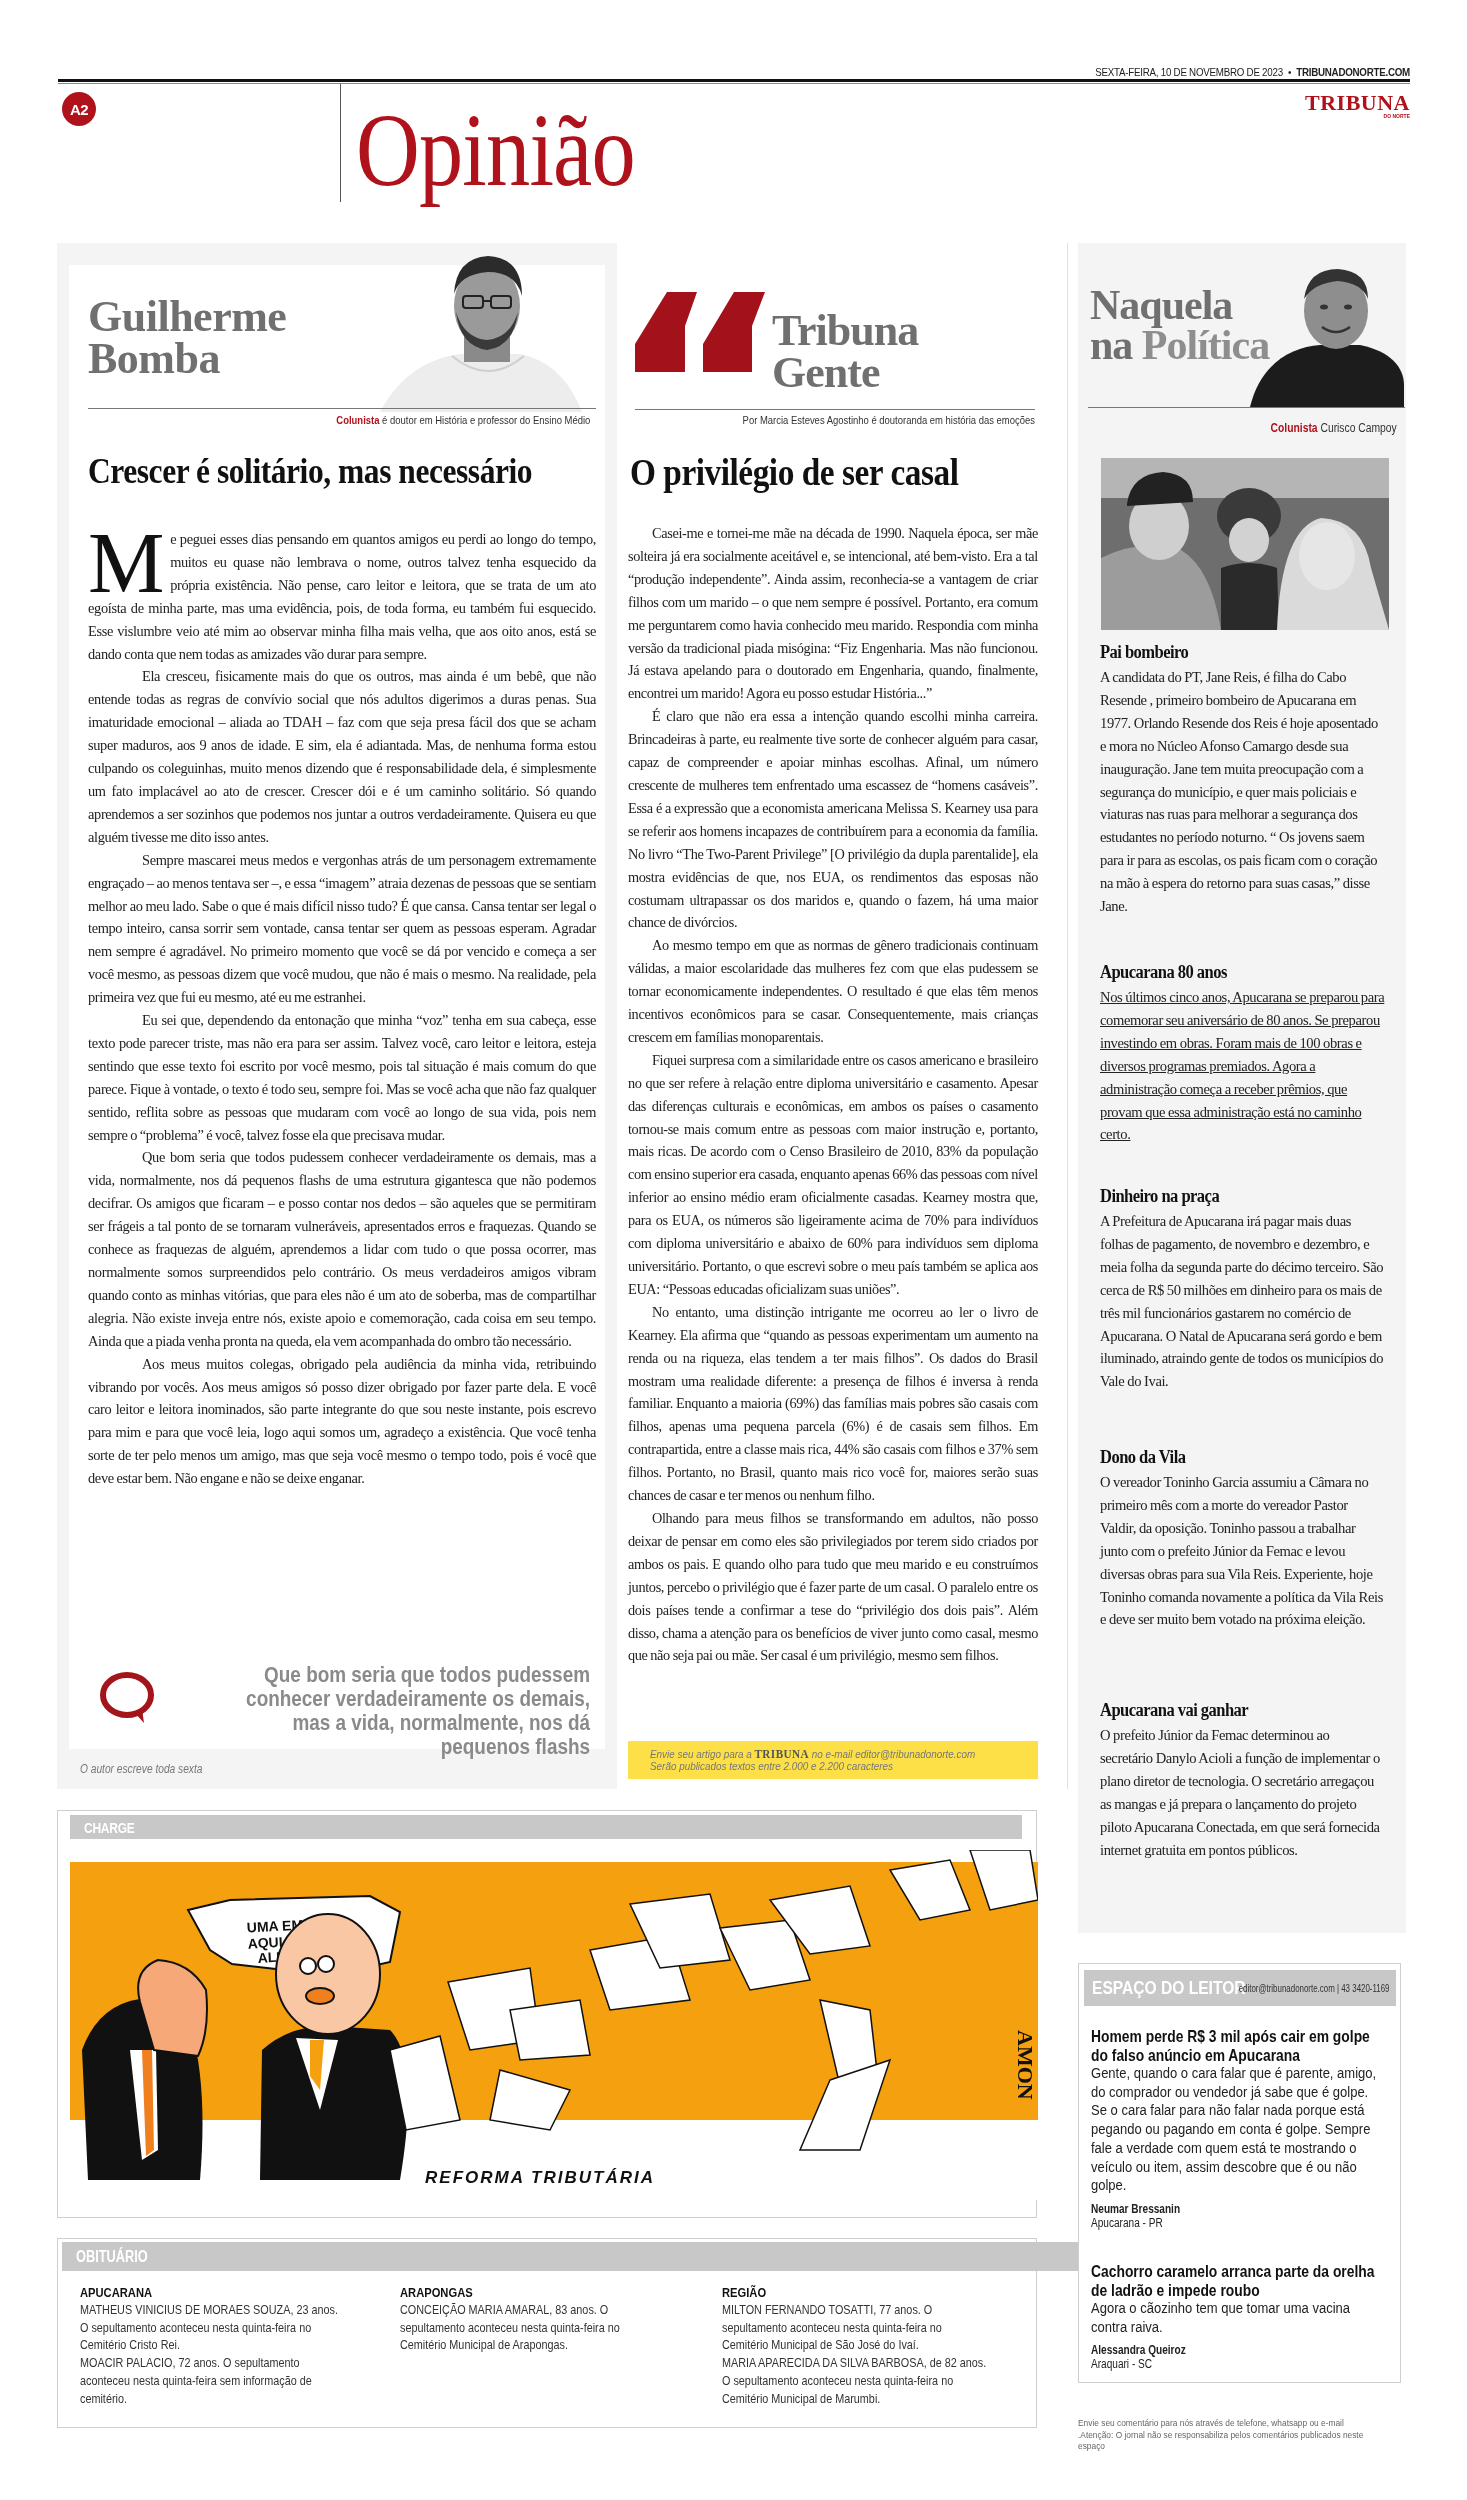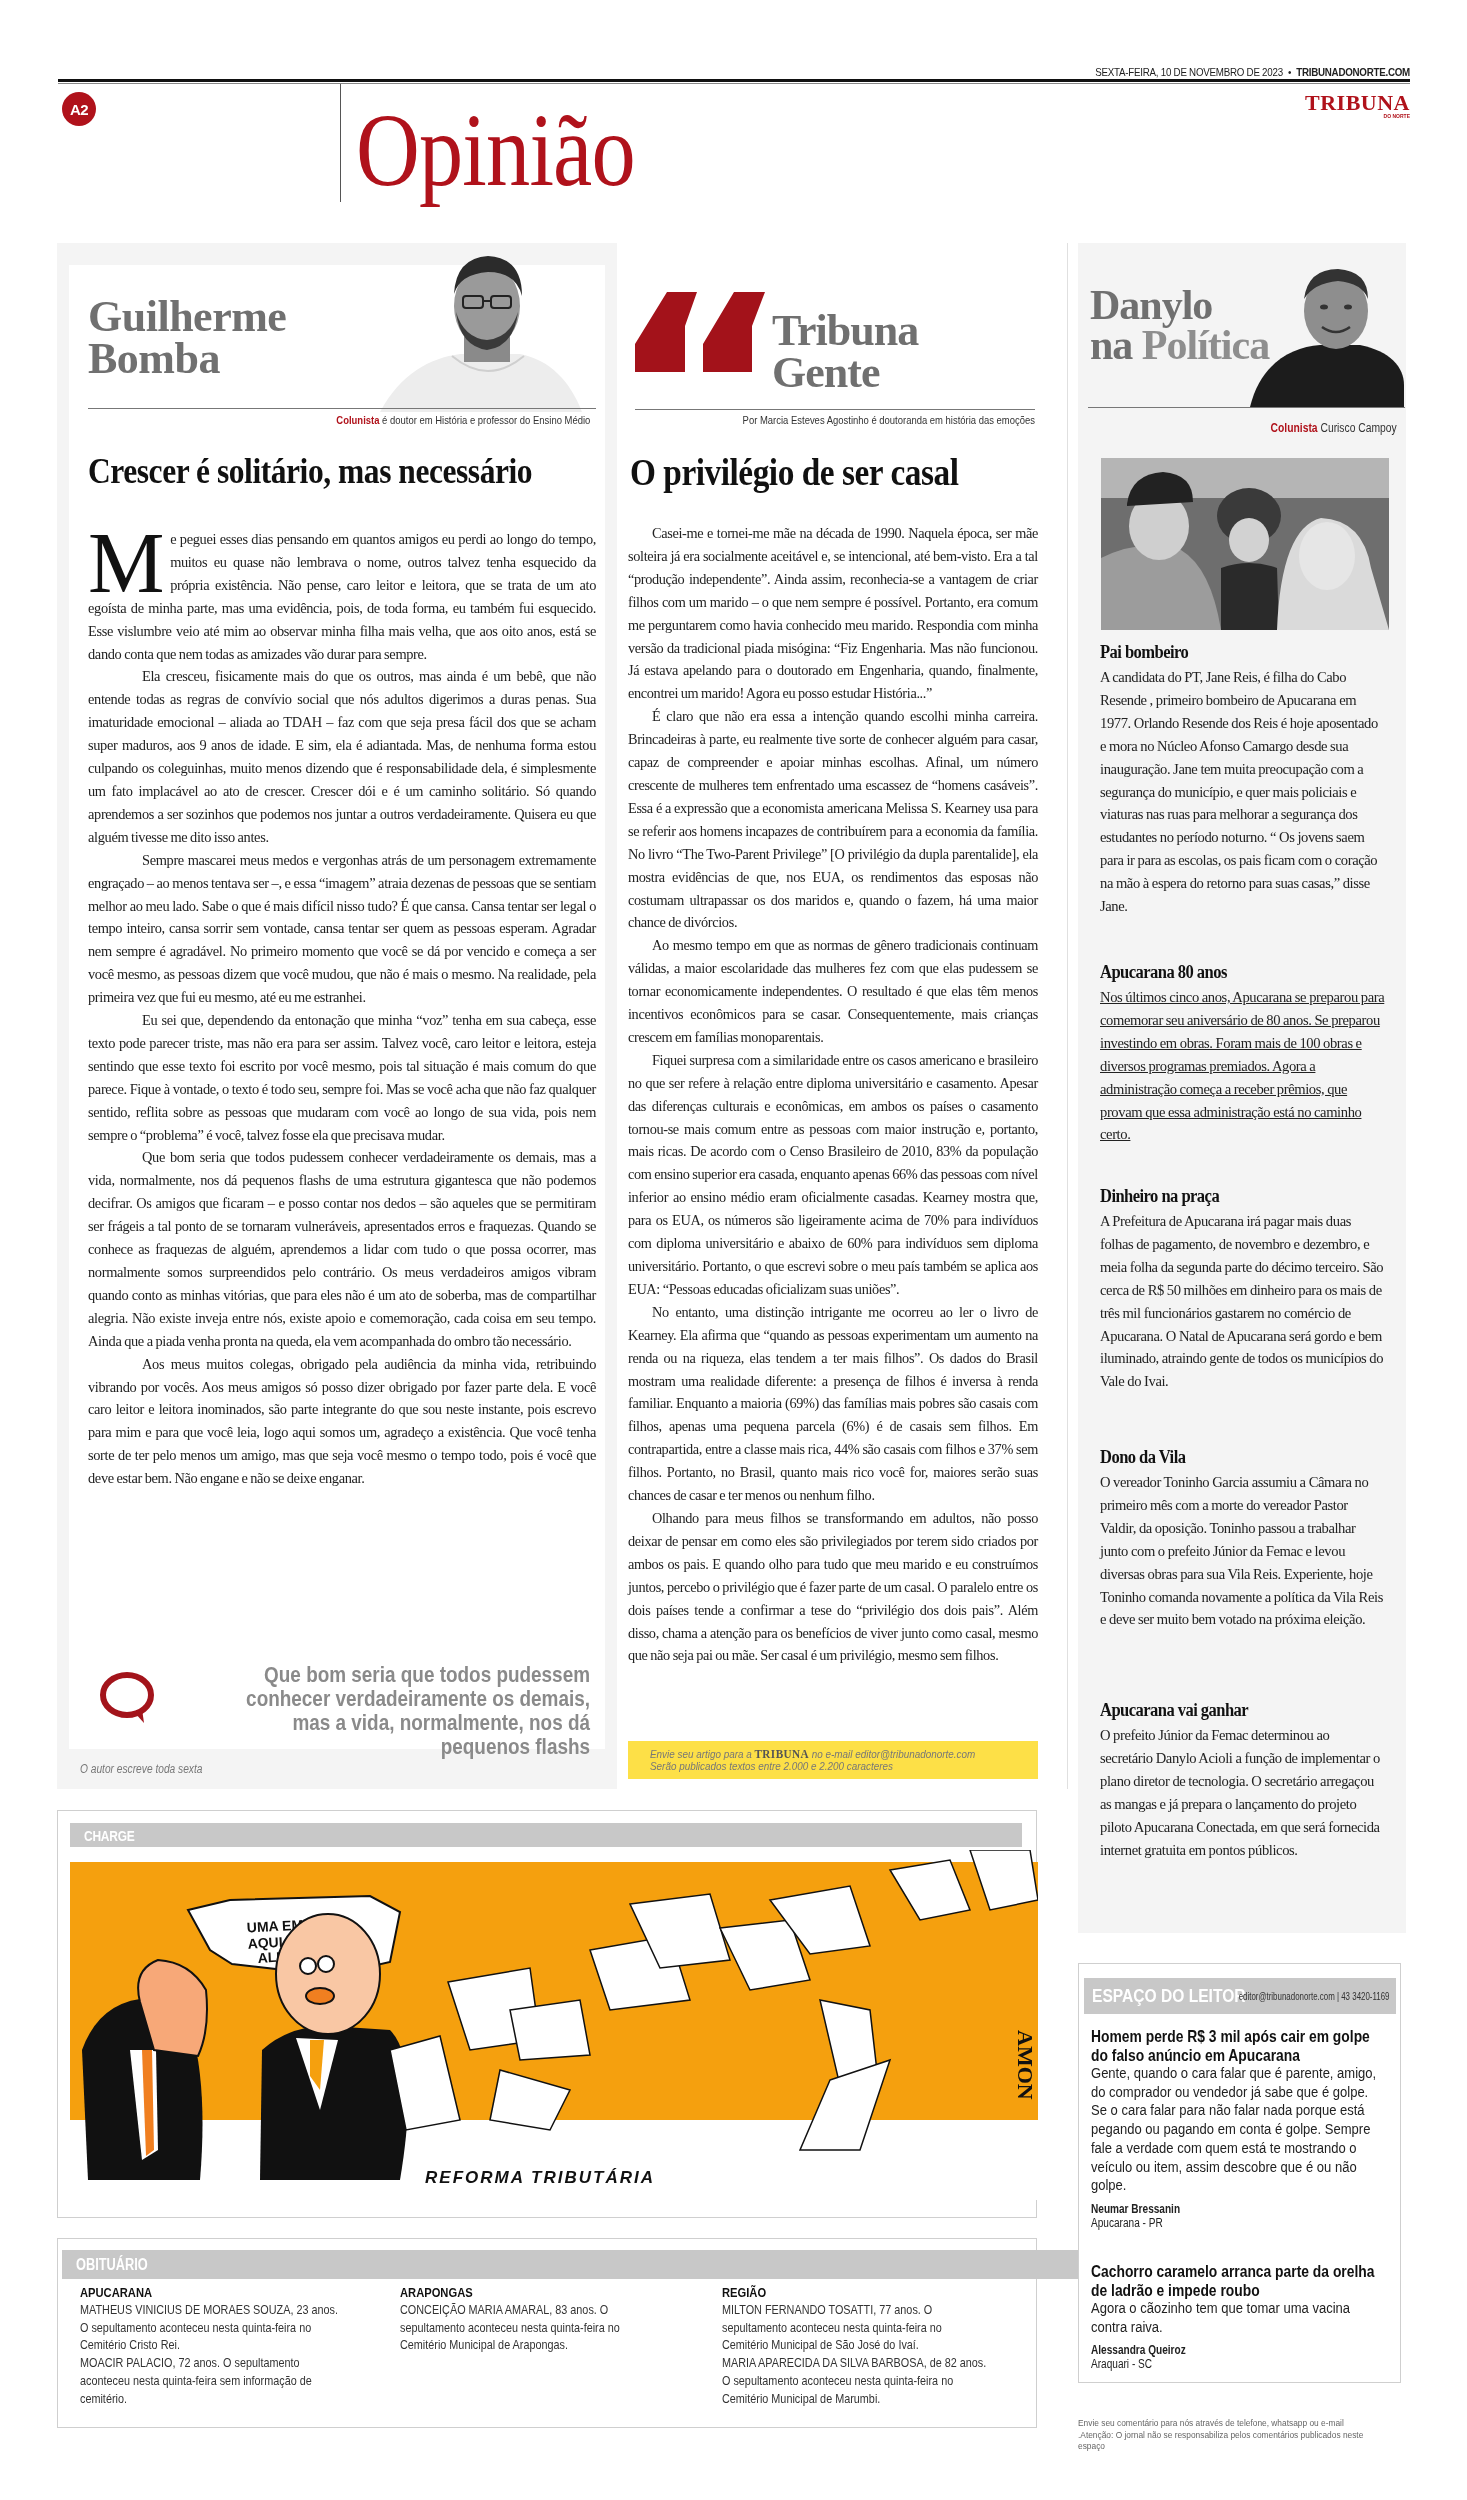--- a/index.html
+++ b/index.html
@@ -61,21 +61,21 @@
   .submit-box .logo { font-family: "Liberation Serif", serif; font-style: normal; font-weight: bold; font-size: 13px; color: #555; letter-spacing: 0.5px; }
   .col2-rule { position: absolute; left: 1067px; top: 243px; width: 1px; height: 1546px; background: #e0e0e0; }
 
   
   .note-title { position: absolute; font-family: "Liberation Serif", serif; font-weight: bold; font-size: 18px; color: #111; letter-spacing: -0.6px; transform: scaleX(0.92); transform-origin: left; white-space: nowrap; }
   .note-body { position: absolute; left: 1100px; width: 285px; font-family: "Liberation Serif", serif; font-size: 14.6px; line-height: 22.9px; color: #222; letter-spacing: -0.4px; word-spacing: -0.3px; }
   .photo { position: absolute; left: 1101px; top: 458px; width: 288px; height: 172px; overflow: hidden; background: #888; }
 
   
   .charge-frame { position: absolute; left: 57px; top: 1810px; width: 980px; height: 408px; border: 1px solid #cfcfcf; background: #fff; }
-  .gray-bar { position: absolute; background: #c8c8c8; color: #fff; font-family: "Liberation Sans", sans-serif; font-weight: bold; margin-top: 8px; }
+  .gray-bar { position: absolute; background: #c8c8c8; color: #fff; font-family: "Liberation Sans", sans-serif; font-weight: bold; }
   .charge-bar { left: 70px; top: 1815px; width: 952px; height: 24px; }
   .charge-bar span { position: absolute; left: 14px; top: 4px; font-size: 15px; transform: scaleX(0.8); transform-origin: left; letter-spacing: -0.3px; }
   .cartoon { position: absolute; left: 70px; top: 1850px; width: 968px; height: 350px; }
 
   
   .obit-frame { position: absolute; left: 57px; top: 2238px; width: 980px; height: 190px; border: 1px solid #cfcfcf; background: #fff; }
   .obit-bar { left: 62px; top: 2242px; width: 1026px; height: 29px; }
   .obit-bar span { position: absolute; left: 14px; top: 6px; font-size: 16px; transform: scaleX(0.8); transform-origin: left; }
   .obit-col { position: absolute; top: 2284px; width: 310px; font-family: "Liberation Sans", sans-serif; font-size: 12.6px; line-height: 17.7px; color: #333; transform: scaleX(0.86); transform-origin: left; }
   .obit-col h4 { font-size: 13px; font-weight: bold; color: #111; line-height: 18px; }
@@ -179,21 +179,21 @@
     <span>Envie seu artigo para a</span>
     <span class="logo">TRIBUNA</span>
     <span>no e-mail editor@tribunadonorte.com</span>
   </div>
   <div class="l2">Serão publicados textos entre 2.000 e 2.200 caracteres</div>
 </div>
 <div class="col2-rule"></div>
 
 <div class="col-box col3"></div>
 <div class="author-name" style="left:1090px; top:285px; font-size:42px; letter-spacing:-1px; line-height:0.96;">
-  <div>Danylo</div>
+  <div>Naquela</div>
   <div><span>na</span> <span style="color:#8e8e8e">Política</span></div>
 </div>
 <div class="portrait" style="left:1250px; top:255px; width:154px; height:152px;">
   <svg viewBox="0 0 154 152">
     <path d="M0,152 C10,110 40,92 70,90 L110,90 C140,96 154,112 154,130 L154,152 Z" fill="#1c1c1c"></path>
     <ellipse cx="86" cy="56" rx="32" ry="38" fill="#8e8e8e"></ellipse>
     <path d="M54,44 Q58,14 88,14 Q118,16 118,44 Q112,28 88,26 Q64,28 54,44Z" fill="#333"></path>
     <path d="M72,72 Q86,82 100,72" fill="none" stroke="#333" stroke-width="2.5"></path>
     <ellipse cx="74" cy="52" rx="4" ry="2.5" fill="#333"></ellipse>
       <ellipse cx="98" cy="52" rx="4" ry="2.5" fill="#333"></ellipse>

